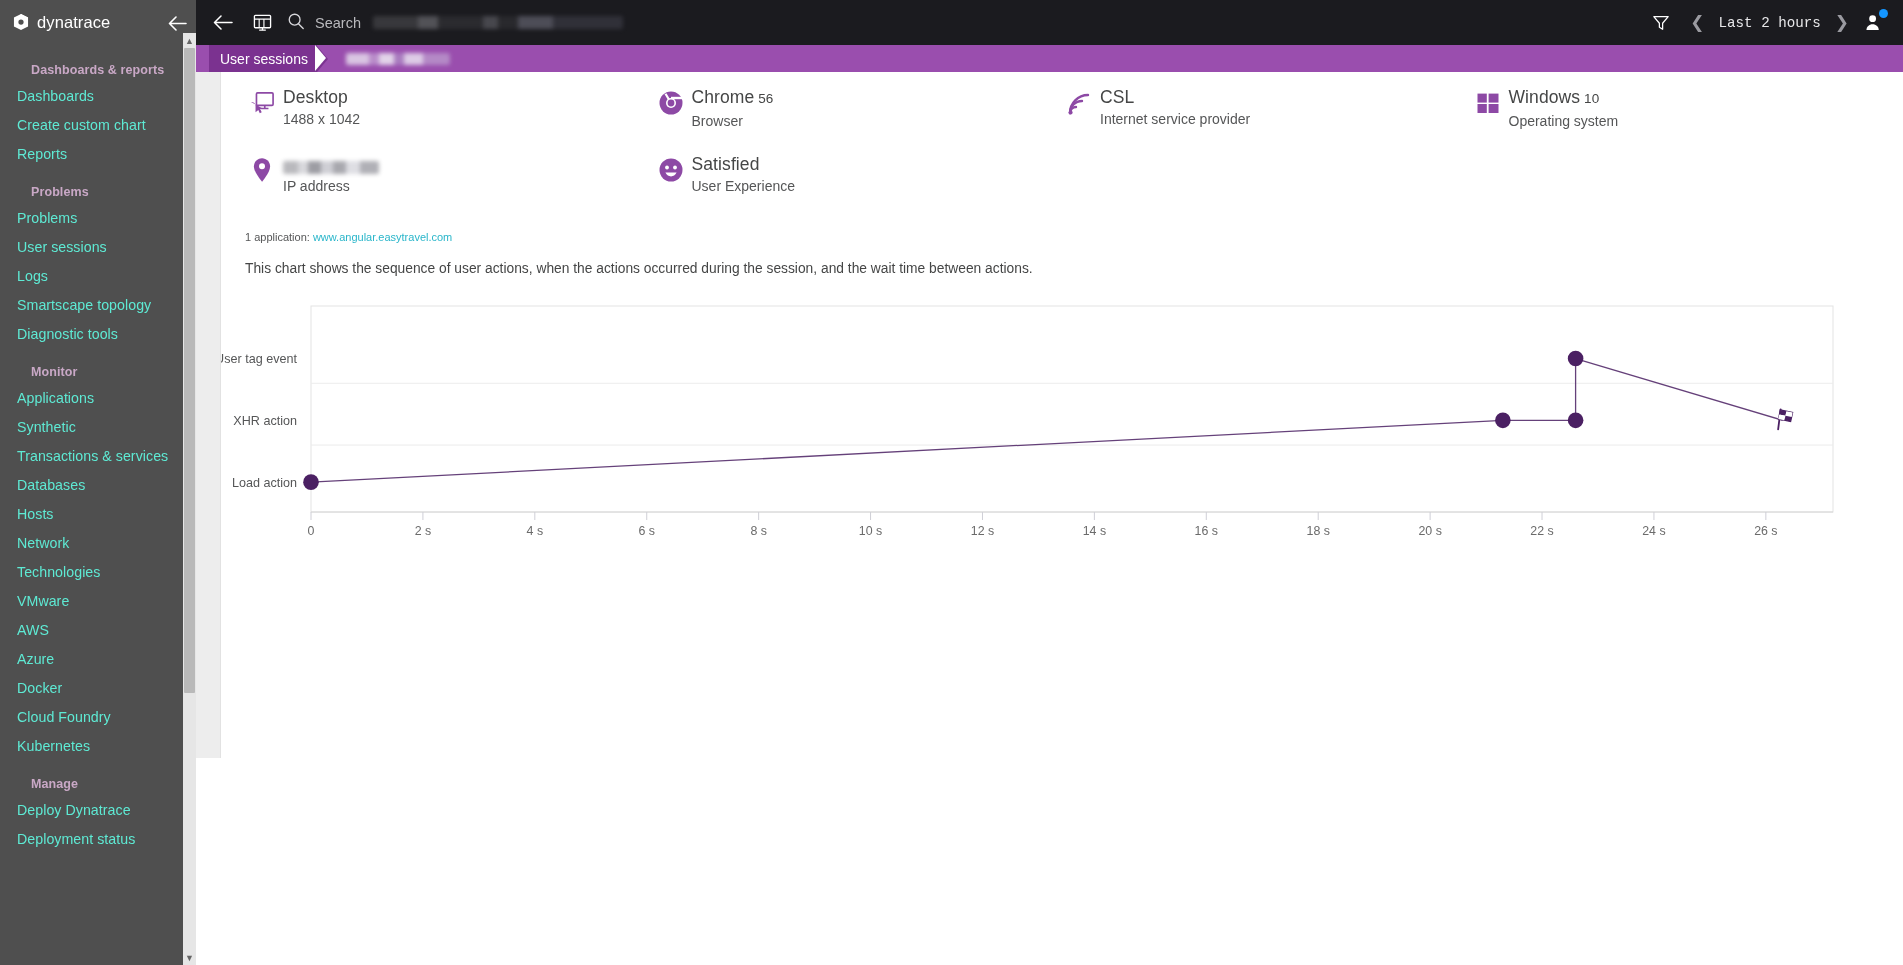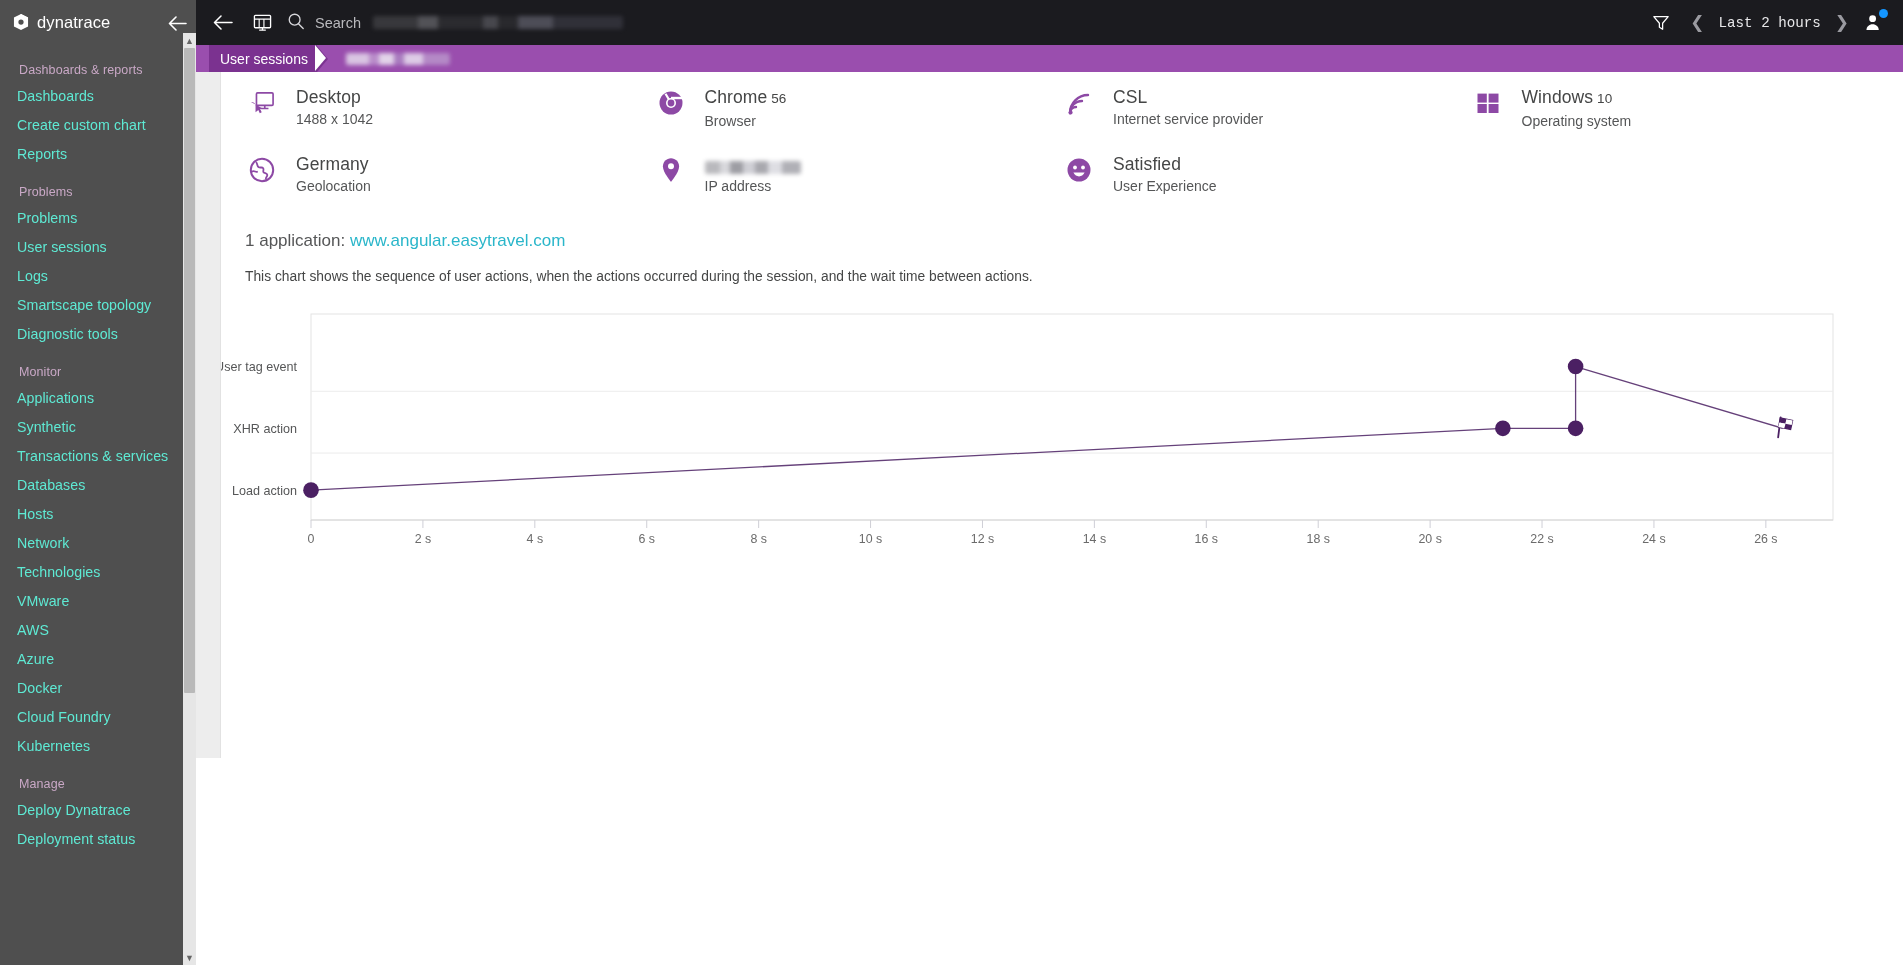--- a/index.html
+++ b/index.html
@@ -23,21 +23,21 @@
   .sb-logo-mark {
     width:18px; height:18px; position:relative;
   }
   .sb-logo-text { font-size:16.5px; letter-spacing:.1px; color:#fff; font-weight:400; }
   .sb-collapse {
     position:absolute; right:8px; top:12px; width:22px; height:22px;
     display:flex; align-items:center; justify-content:center; cursor:pointer;
   }
   .sb-scroll { padding-top:12px; }
   .sb-group-title {
-    font-size:12.5px; color:#c9a8c6; padding:6px 0 4px 19px; letter-spacing:.1px;
+    font-size:12.5px; color:#c9a8c6; padding:6px 0 4px 31px; letter-spacing:.1px;font-weight:bold;
   }
   .sb-item {
     font-size:14.2px; color:#5eead4; padding:6.5px 0 6.5px 17px;
     cursor:pointer; white-space:nowrap; letter-spacing:.05px;
   }
   .sb-spacer { height:11px; }
 
   
   .sb-scrollbar {
     position:absolute; right:0; top:33px; width:13px; bottom:0;
@@ -136,40 +136,40 @@
   .content-scrollcol-inner {
     position:absolute; left:0; top:0; width:24px; bottom:0; background:#ededed;
   }
   .content { flex:1; position:relative; padding:0; overflow:hidden; }
 
   
   .infogrid {
     display:grid; grid-template-columns:repeat(4, 1fr);
     row-gap:10px; padding:8px 24px 0 24px;
   }
-  .infocell { display:flex; align-items:flex-start; gap:19px; padding:6px 0 6px 2px; }
+  .infocell { display:flex; align-items:flex-start; gap:6px; padding:6px 0 6px 2px; }
   .infoicon { width:30px; min-width:30px; height:34px; display:flex; align-items:center; justify-content:center; color:#8d49a5; }
   .infotext { padding-top:1px; }
   .infomain { font-size:17.5px; color:#454646; line-height:20px; font-weight:400; letter-spacing:.1px; }
   .infomain .sm { font-size:13.5px; }
   .infosub { font-size:14px; color:#555657; line-height:20px; margin-top:2px; }
   .blurtxt {
     display:inline-block; height:13px; border-radius:2px; vertical-align:middle;
     margin-top:4px;
     background:
       linear-gradient(90deg,#b9b9bd 0 16%, #d8d8dc 16% 26%, #9d9da3 26% 40%, #cfcfd5 40% 52%, #a8a8ae 52% 66%, #dedee3 66% 80%, #b0b0b6 80% 100%);
     filter:blur(1.9px);
   }
   .blurtxt.w1 { width:122px; }
   .blurtxt.w2 { width:96px; }
 
   
   .section { padding:26px 24px 0 24px; }
   .sec-title { font-size:21.5px; color:#454646; font-weight:400; letter-spacing:.1px; }
-  .sec-sub { font-size:17px; color:#555657; margin-top:3px; }
+  .sec-sub { font-size:11px; color:#555657; margin-top:3px; }
   .sec-sub a { color:#2ab6ca; text-decoration:none; cursor:pointer; }
   .sec-desc { font-size:13.8px; color:#454646; margin-top:18px; }
 
   
   .chartbox { position:relative; margin:24px 0 0 0; height:260px; }
   .chart-svg { display:block; }
 
   
   .tablewrap { margin:18px 24px 0 24px; }
   table.actions { width:100%; border-collapse:collapse; }
@@ -359,33 +359,20 @@
                 <svg width="24" height="24" viewBox="0 0 24 24">
                   <rect x="1.5" y="2.6" width="9.3" height="9" fill="#8d49a5"></rect>
                   <rect x="12.6" y="2.6" width="9.9" height="9" fill="#8d49a5"></rect>
                   <rect x="1.5" y="13" width="9.3" height="9" fill="#8d49a5"></rect>
                   <rect x="12.6" y="13" width="9.9" height="9" fill="#8d49a5"></rect>
                 </svg>
               </div>
               <div class="infotext">
                 <div class="infomain">Windows<span class="sm"> 10</span></div>
                 <div class="infosub">Operating system</div>
-              </div>
-            </div>
-            <div class="infocell">
-              <div class="infoicon">
-                <svg width="26" height="26" viewBox="0 0 26 26">
-                  <circle cx="13" cy="13" r="11.2" stroke="#8d49a5" stroke-width="2" fill="none"></circle>
-                  <path d="M7.5 5.6c1.3 2.1.4 3.6 2.2 4.6 1.7.9 3.4-.5 4.5 1 1 1.4-.6 2.6.3 4 .9 1.4 3.5.5 3.8 2.6.2 1.6-1.4 2.2-1.4 4" stroke="#8d49a5" stroke-width="1.8" fill="none" stroke-linecap="round" stroke-linejoin="round"></path>
-                  <path d="M3 14.5c2.3-1.4 3.4.9 5 .3" stroke="#8d49a5" stroke-width="1.8" fill="none" stroke-linecap="round"></path>
-                </svg>
-              </div>
-              <div class="infotext">
-                <div class="infomain">Germany</div>
-                <div class="infosub">Geolocation</div>
               </div>
             </div>
             <div class="infocell">
               <div class="infoicon">
                 <svg width="20" height="26" viewBox="0 0 20 26">
                   <path d="M10 1.3c4.5 0 8.1 3.6 8.1 8.1 0 5.9-8.1 15.3-8.1 15.3S1.9 15.3 1.9 9.4C1.9 4.9 5.5 1.3 10 1.3z" fill="#8d49a5"></path>
                   <circle cx="10" cy="9.3" r="3" fill="#ffffff"></circle>
                 </svg>
               </div>
               <div class="infotext">

